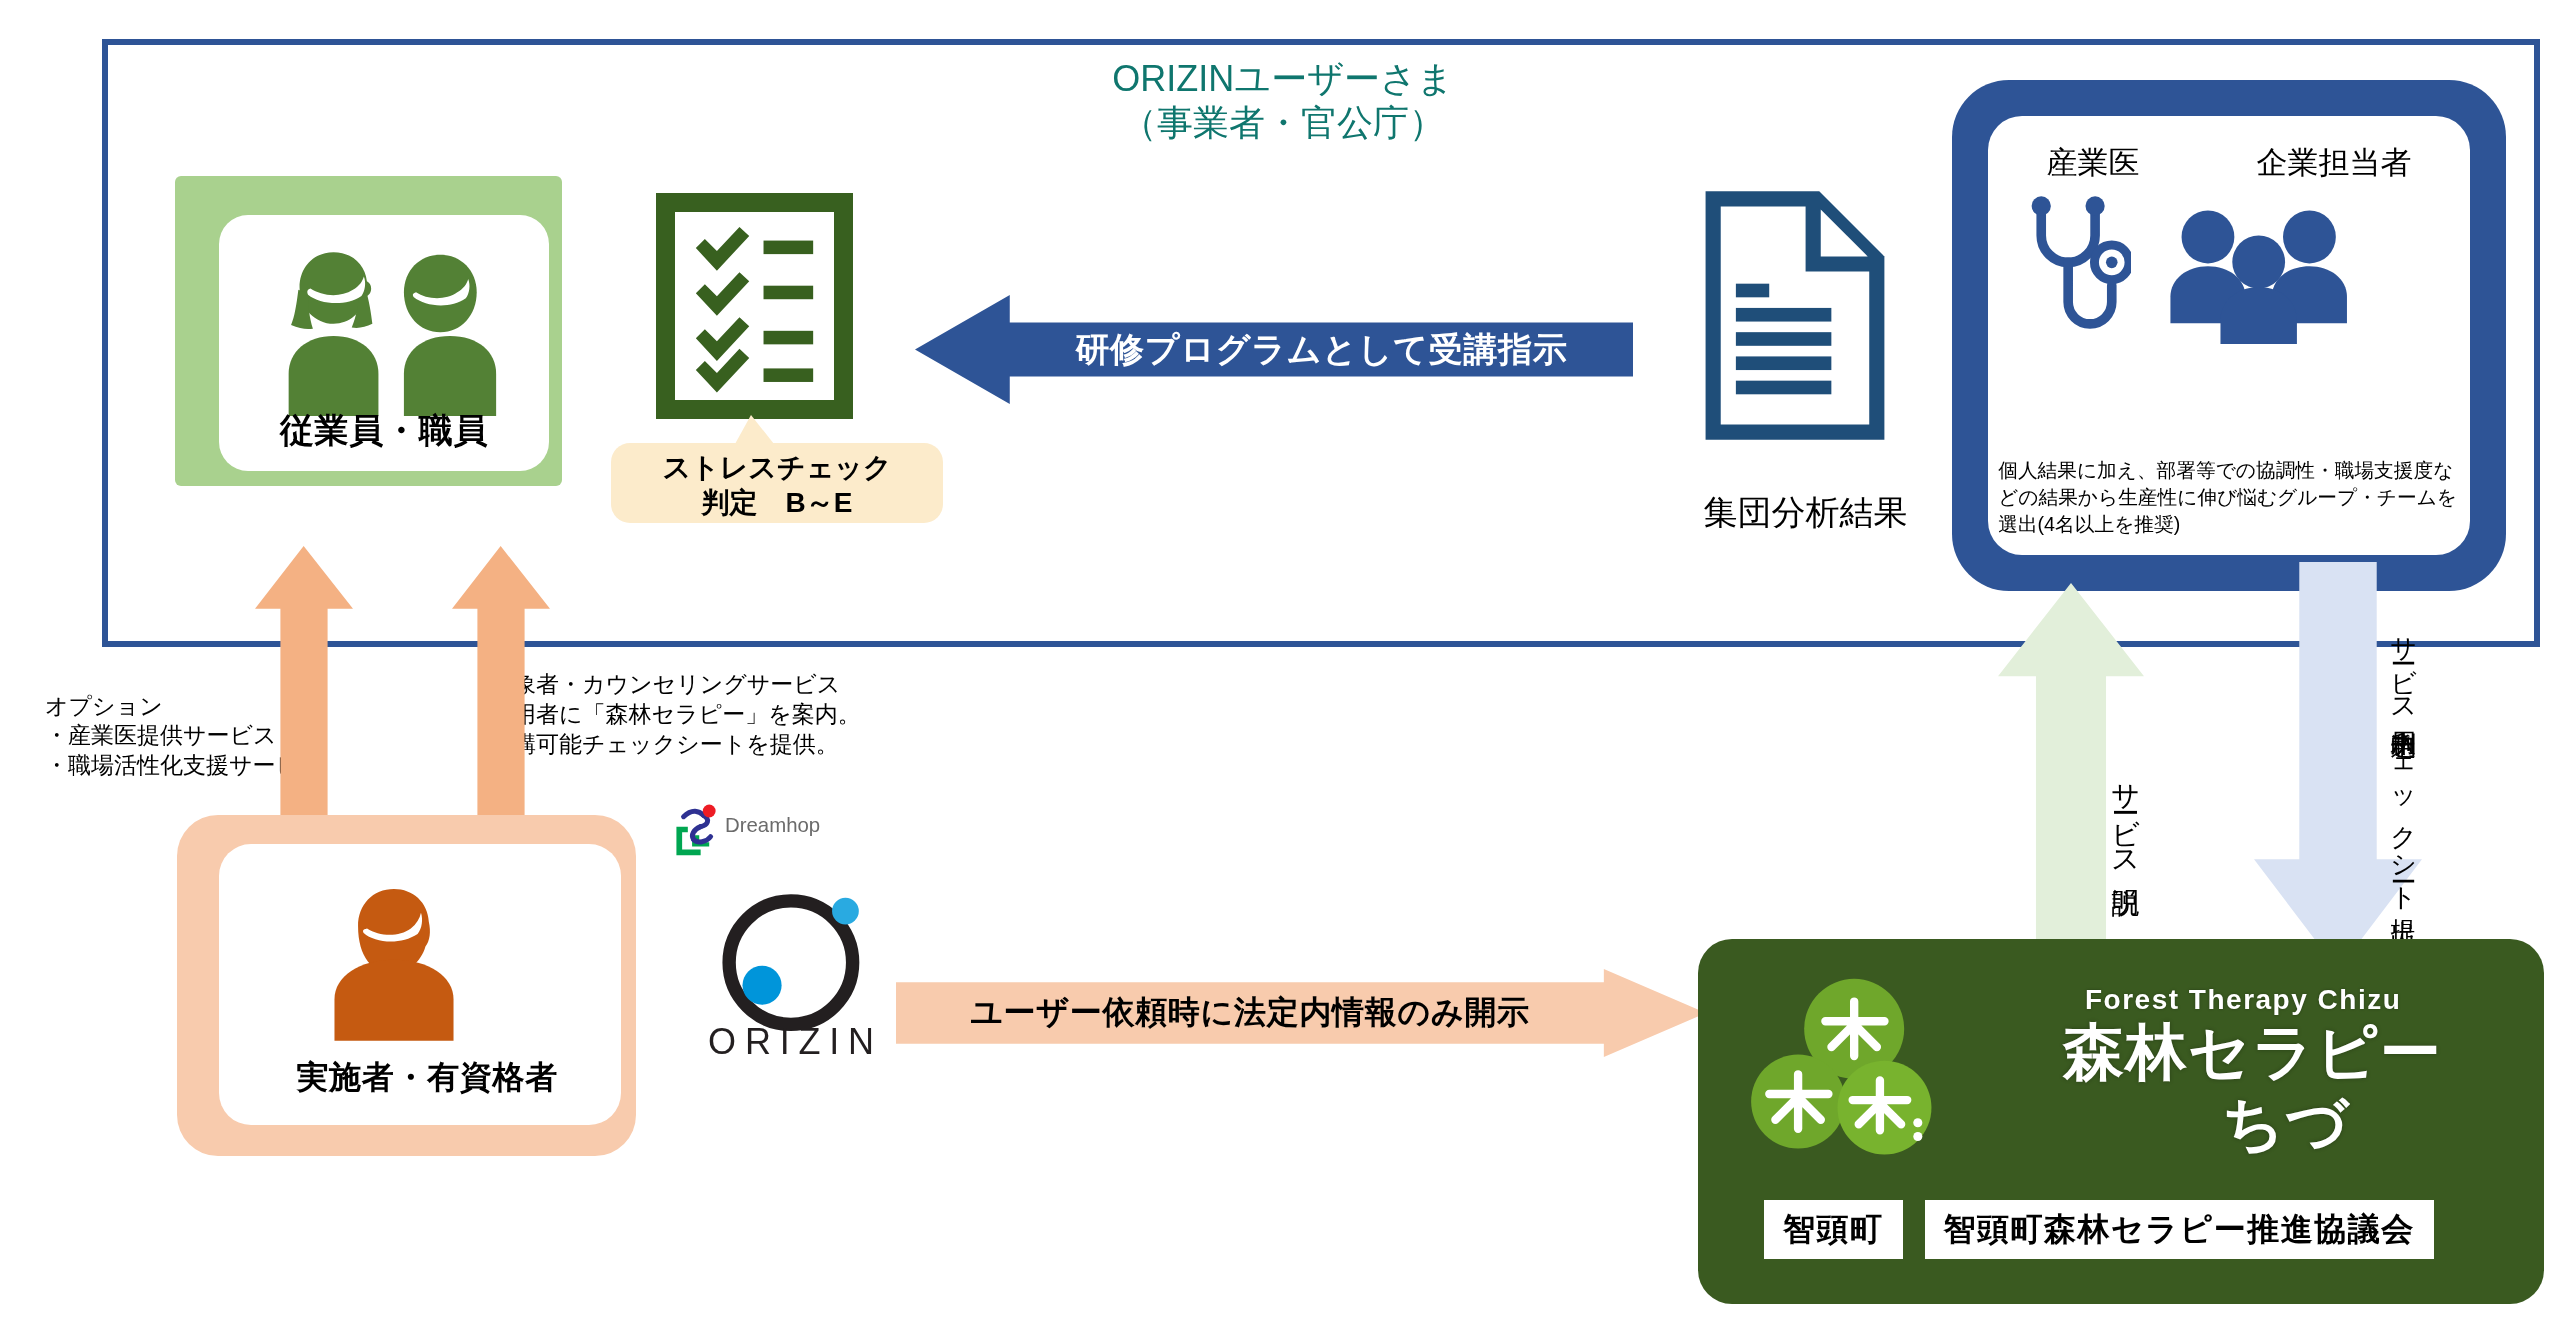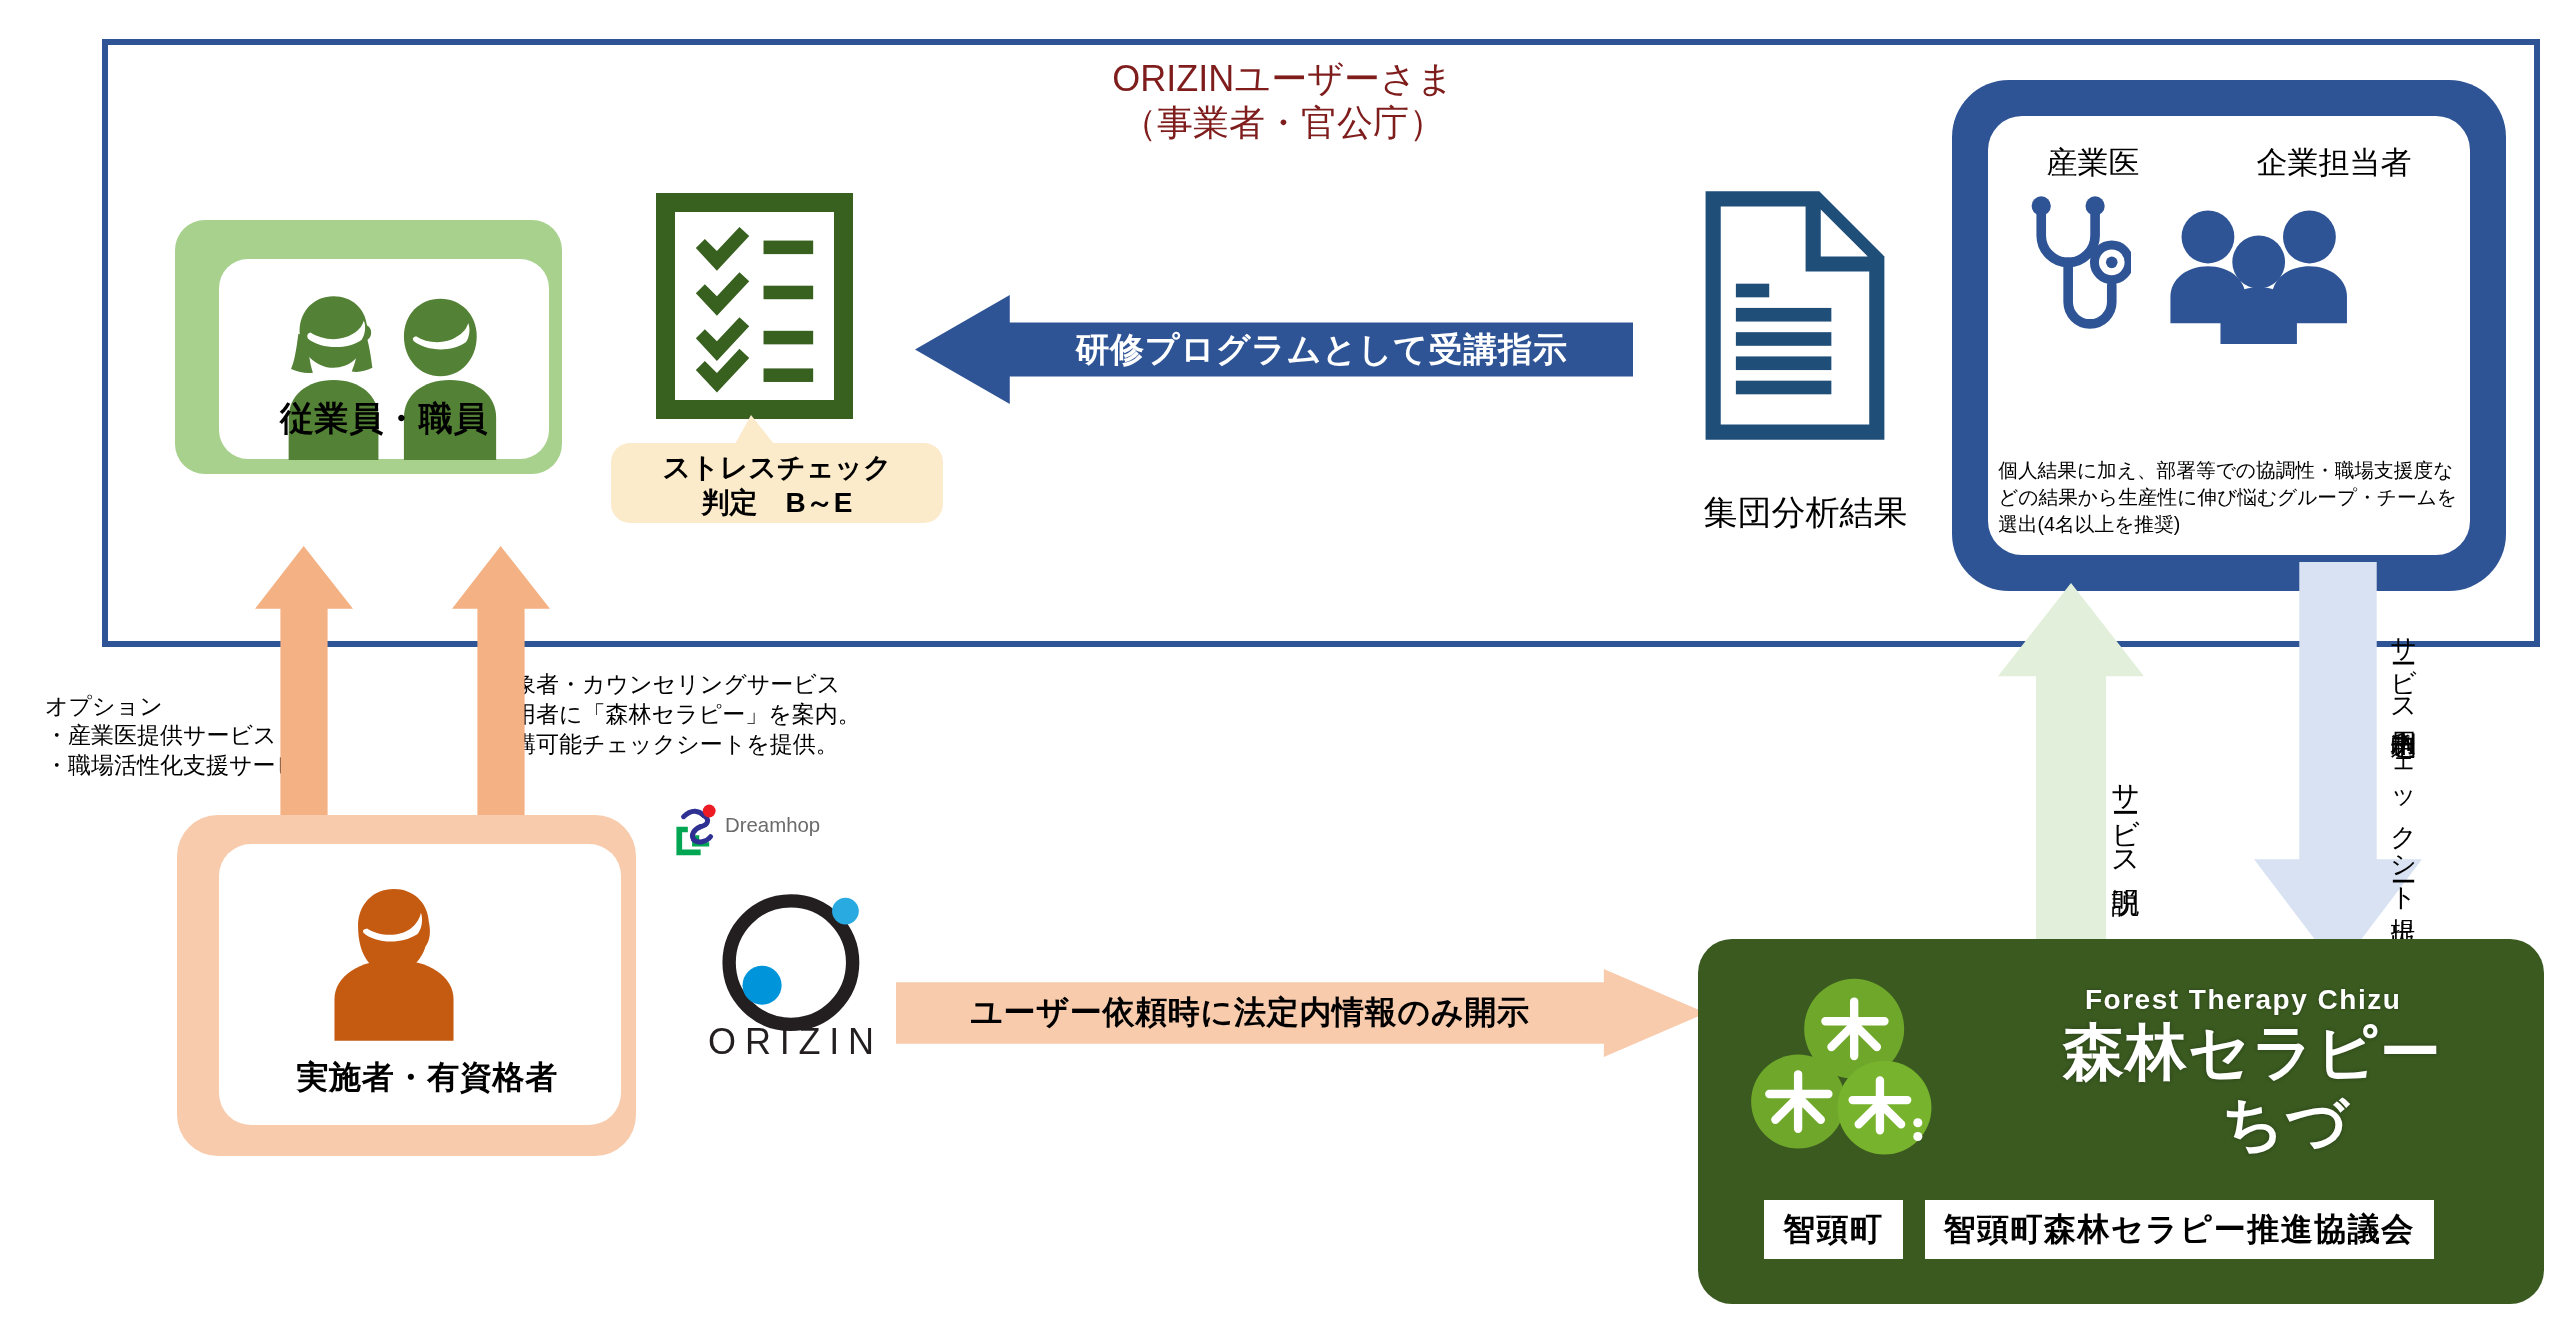--- a/index.html
+++ b/index.html
@@ -6,27 +6,27 @@
   body{font-family:"Liberation Sans","DejaVu Sans",sans-serif;}
   #stage{position:relative;width:2576px;height:1343px;background:#fff;overflow:hidden;}
 
   
   #orizin-frame{
     position:absolute;left:102px;top:39px;width:2438px;height:608px;
     border:6.6px solid #2E5496;background:transparent;box-sizing:border-box;
   }
   #frame-title{
     position:absolute;left:1006px;top:57px;width:554px;text-align:center;
-    font-size:36px;line-height:1.22;color:#7f1d1d;white-space:pre-line;
+    font-size:36px;line-height:1.22;color:#0f766e;white-space:pre-line;
   }
 
   
   #employees-card{
-    position:absolute;left:175px;top:176px;width:387px;height:254px;
-    background:#A9D18E;border-radius:30px;margin-top:44px;
+    position:absolute;left:175px;top:176px;width:387px;height:310px;
+    background:#A9D18E;border-radius:6px;
   }
   #employees-inner{
     position:absolute;left:44px;top:39px;right:13px;bottom:14.6px;
     background:#fff;border-radius:29px;
   }
   #employees-label{
     position:absolute;left:0;right:0;bottom:17.5px;text-align:center;
     font-size:34px;font-weight:bold;color:#000;letter-spacing:0.7px;
   }
 

